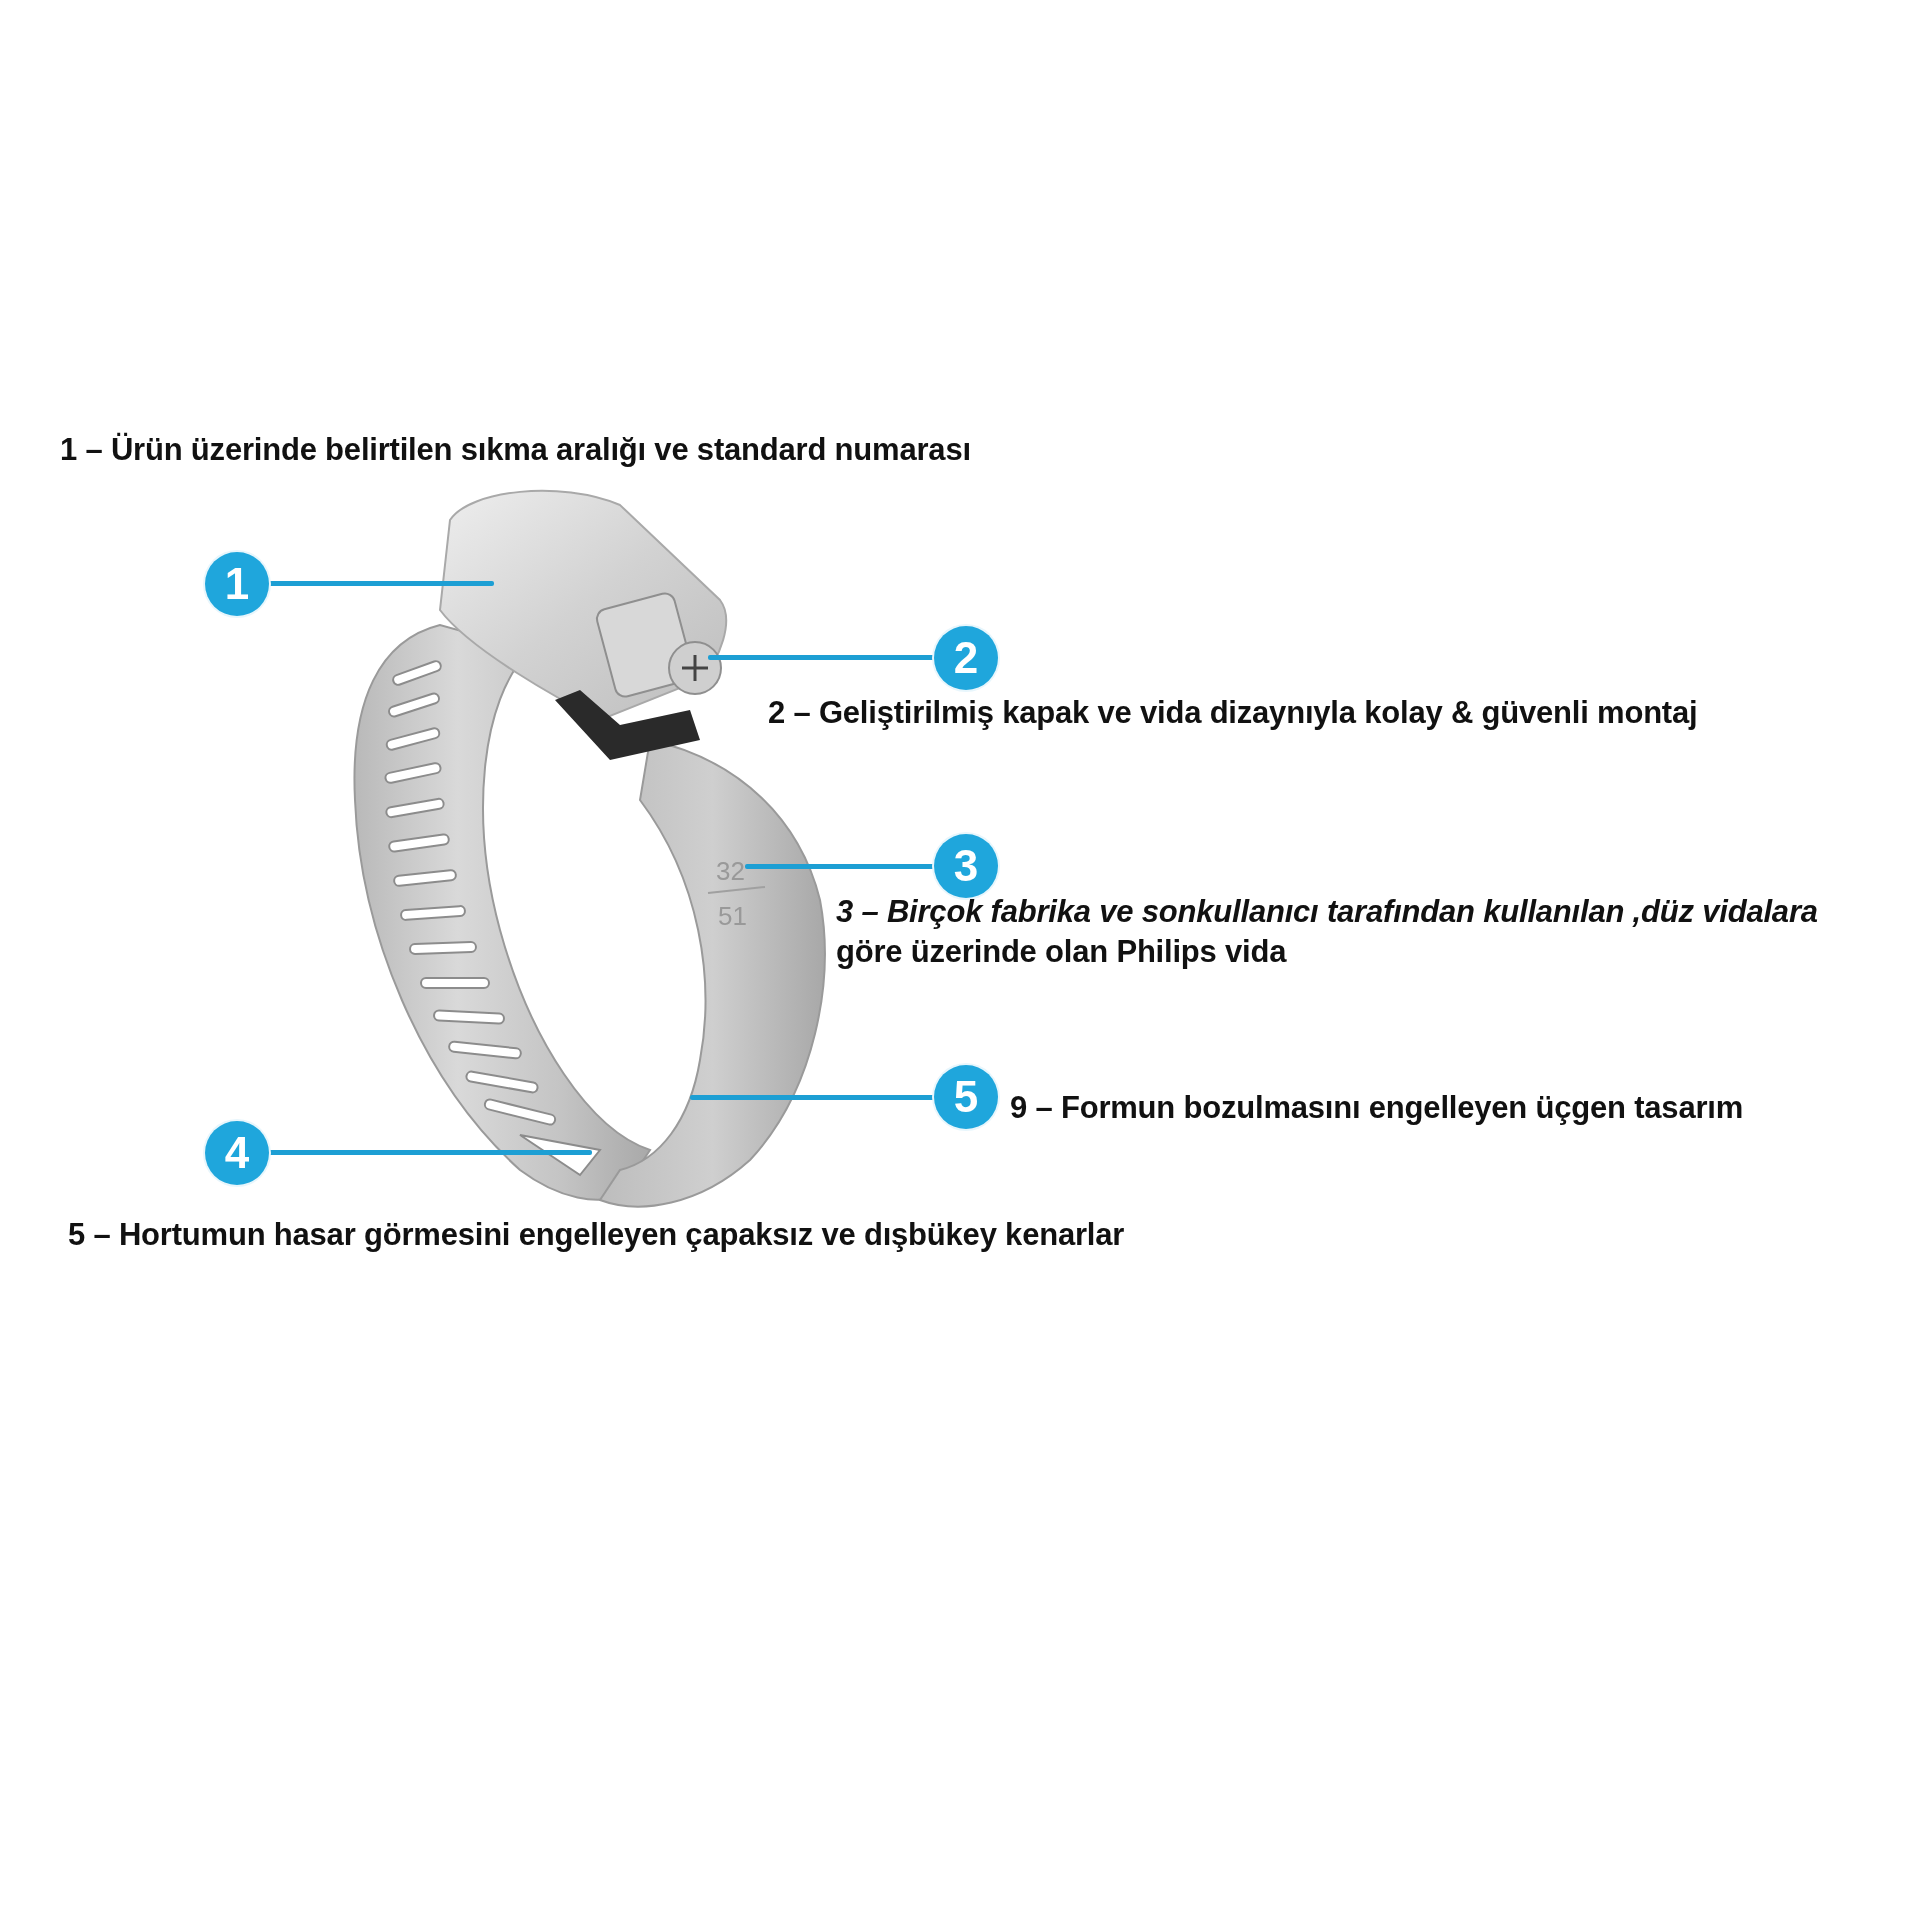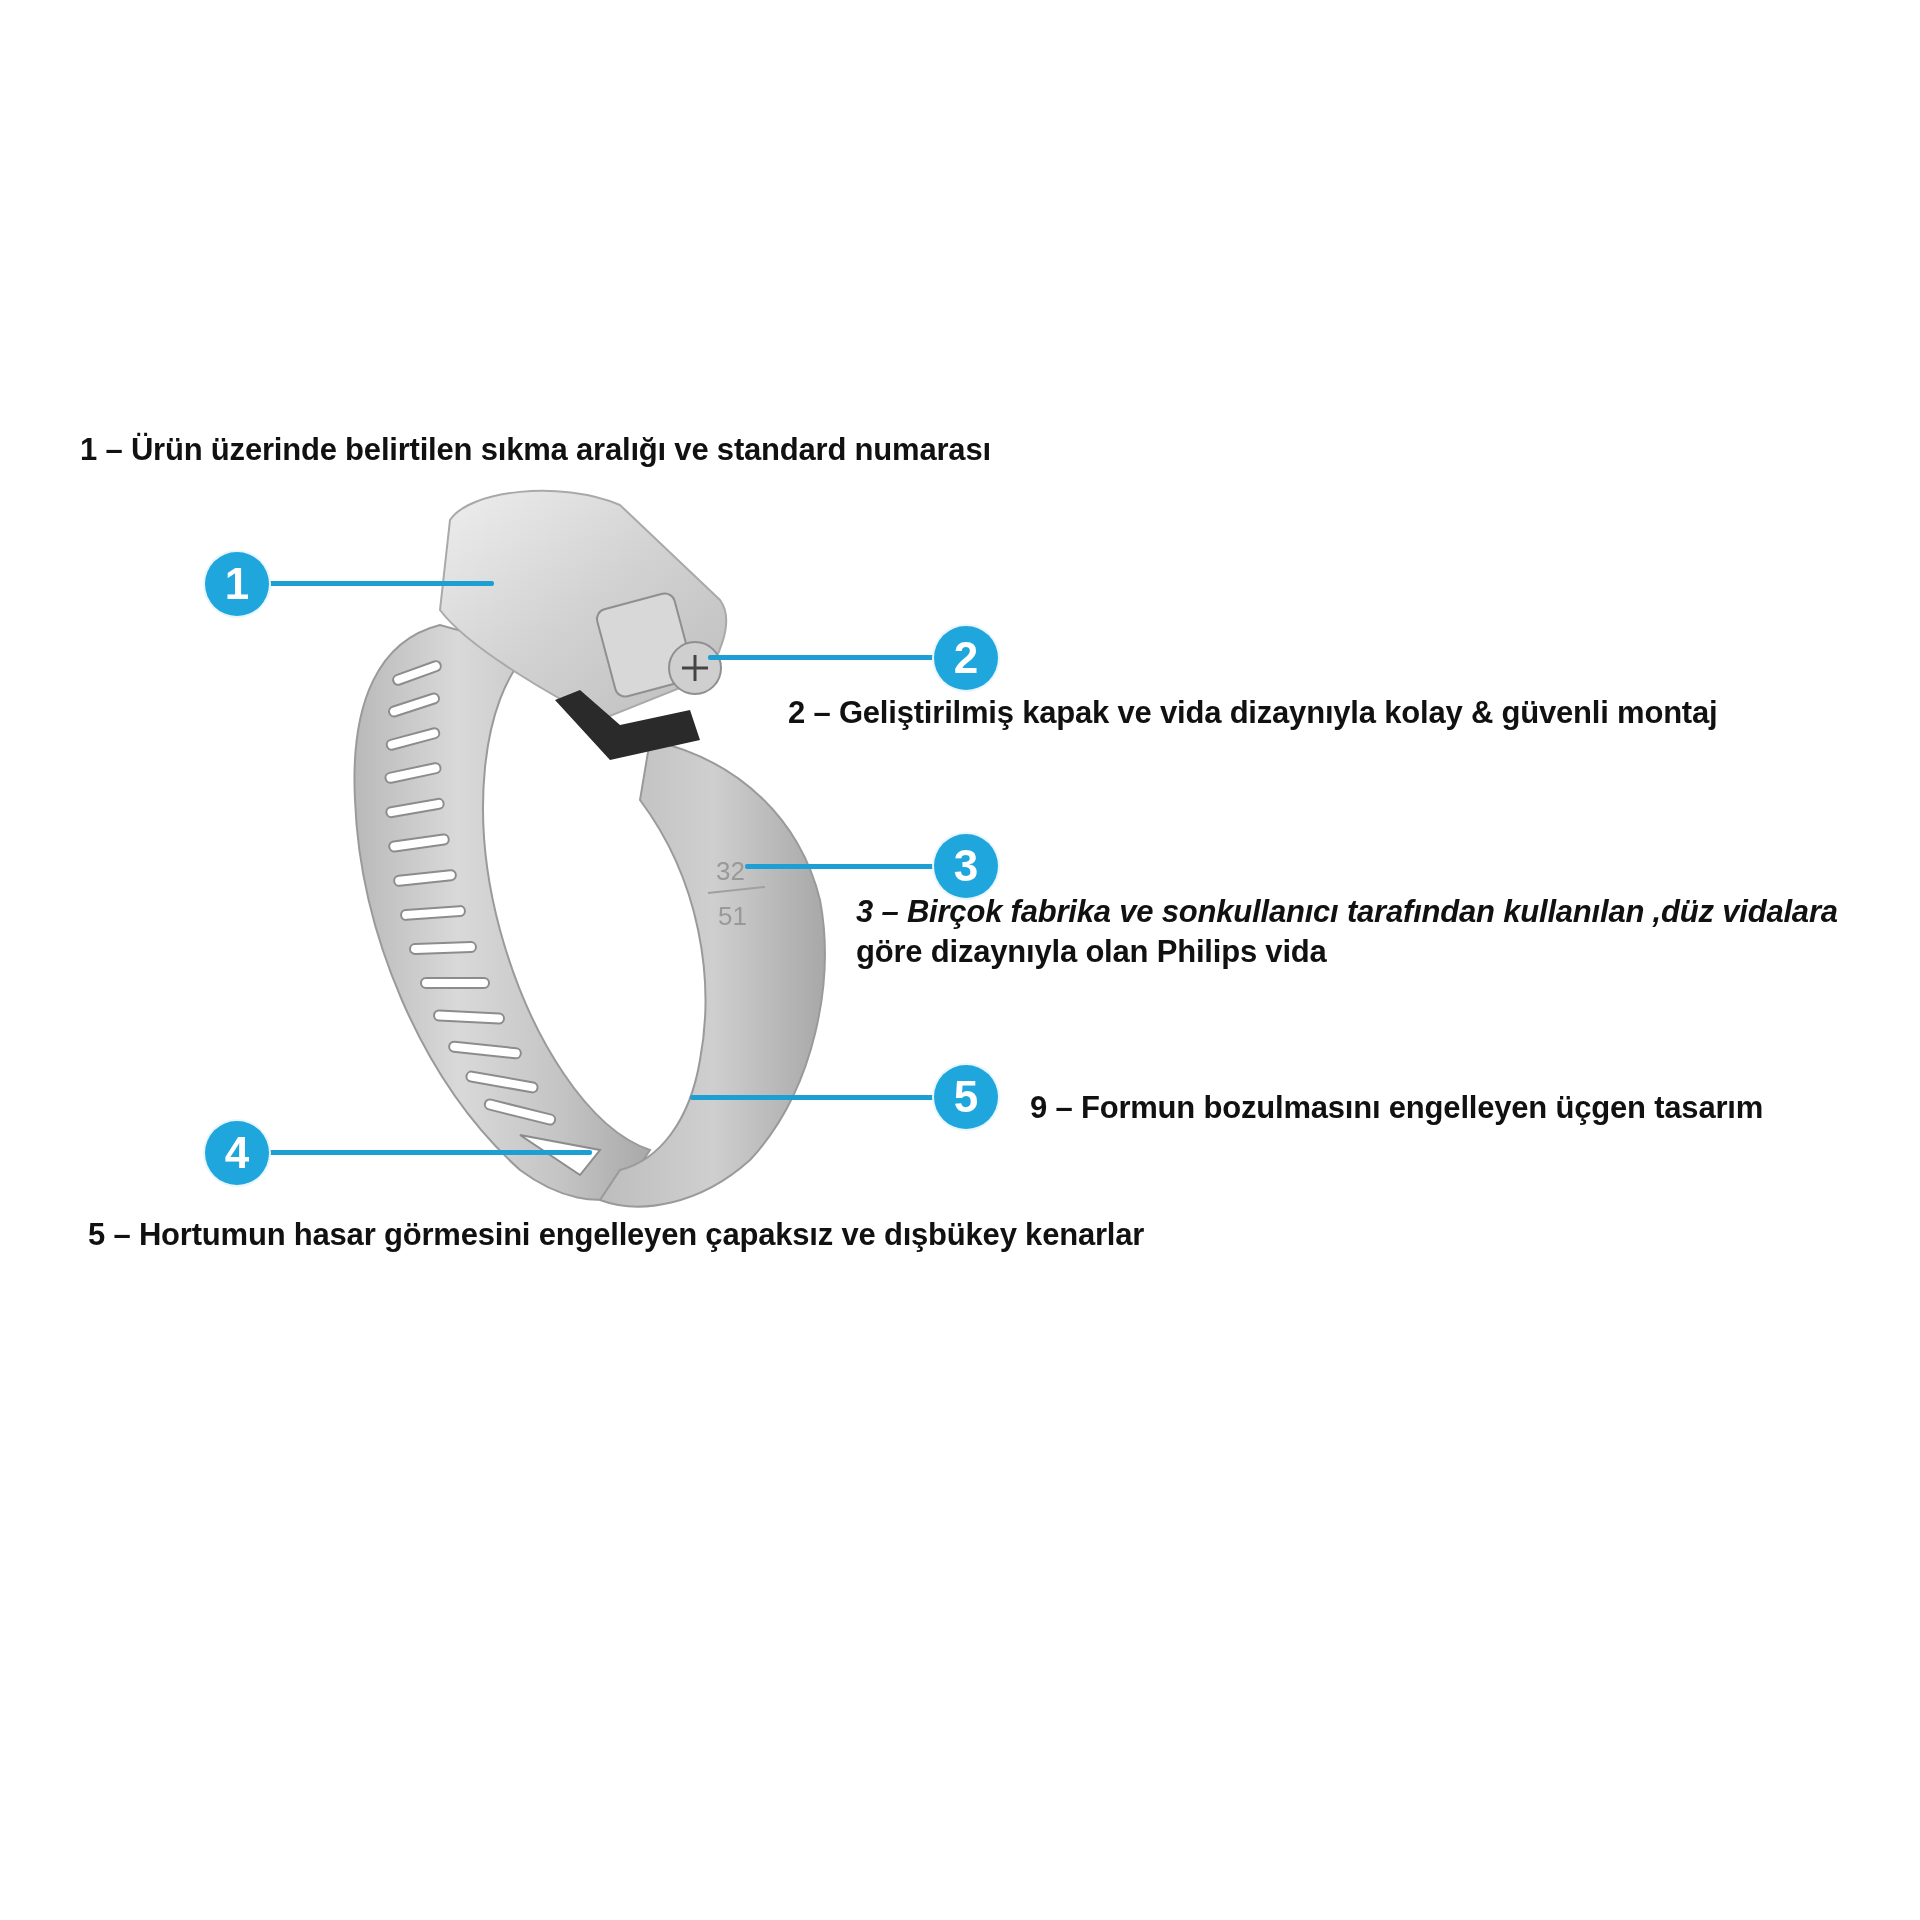--- a/index.html
+++ b/index.html
@@ -1,19 +1,19 @@
 <!DOCTYPE html>
 <html><head>
   <meta charset="utf-8">
   <style>
     html, body { margin: 0; padding: 0; background: #ffffff; }
     body { width: 1920px; height: 1920px; position: relative; overflow: hidden;
            font-family: "Liberation Sans", sans-serif; }
     .label { position: absolute; color: #111111; font-weight: bold; font-size: 31px;
-             line-height: 40px; white-space: nowrap; letter-spacing: -0.2px; margin-left: 20px; }
+             line-height: 40px; white-space: nowrap; letter-spacing: -0.2px; }
     .marker { position: absolute; width: 64px; height: 64px; border-radius: 50%;
               background: #1fa6dc; color: #ffffff; font-weight: bold; font-size: 44px;
               display: flex; align-items: center; justify-content: center;
               box-shadow: 0 0 0 2px #e8f6fc; font-family: "Liberation Sans", sans-serif; }
     .leader { position: absolute; height: 5px; background: #1d9fd4; border-radius: 2px; }
     #clamp-svg { position: absolute; left: 0; top: 0; }
   </style>
 </head>
 <body>
 
@@ -82,21 +82,21 @@
 <div class="leader" style="left:262px; top:581px; width:232px;"></div>
 <div class="marker" style="left:205px; top:552px;">1</div>
 
 <div class="leader" style="left:708px; top:655px; width:240px;"></div>
 <div class="marker" style="left:934px; top:626px;">2</div>
 <div class="label" style="left:768px; top:693px;">2 – Geliştirilmiş kapak ve vida dizaynıyla kolay &amp; güvenli montaj</div>
 
 <div class="leader" style="left:745px; top:864px; width:205px;"></div>
 <div class="marker" style="left:934px; top:834px;">3</div>
 <div class="label" style="left:836px; top:892px;font-style:italic;">3 – Birçok fabrika ve sonkullanıcı tarafından kullanılan ,düz vidalara</div>
-<div class="label" style="left:836px; top:932px;">göre dizaynıyla olan Philips vida</div>
+<div class="label" style="left:836px; top:932px;">göre üzerinde olan Philips vida</div>
 
 <div class="leader" style="left:690px; top:1095px; width:260px;"></div>
 <div class="marker" style="left:934px; top:1065px;">5</div>
 <div class="label" style="left:1010px; top:1088px;">9 – Formun bozulmasını engelleyen üçgen tasarım</div>
 
 <div class="leader" style="left:262px; top:1150px; width:330px;"></div>
 <div class="marker" style="left:205px; top:1121px;">4</div>
 <div class="label" style="left:68px; top:1215px;">5 – Hortumun hasar görmesini engelleyen çapaksız ve dışbükey kenarlar</div>
 
 </body></html>

